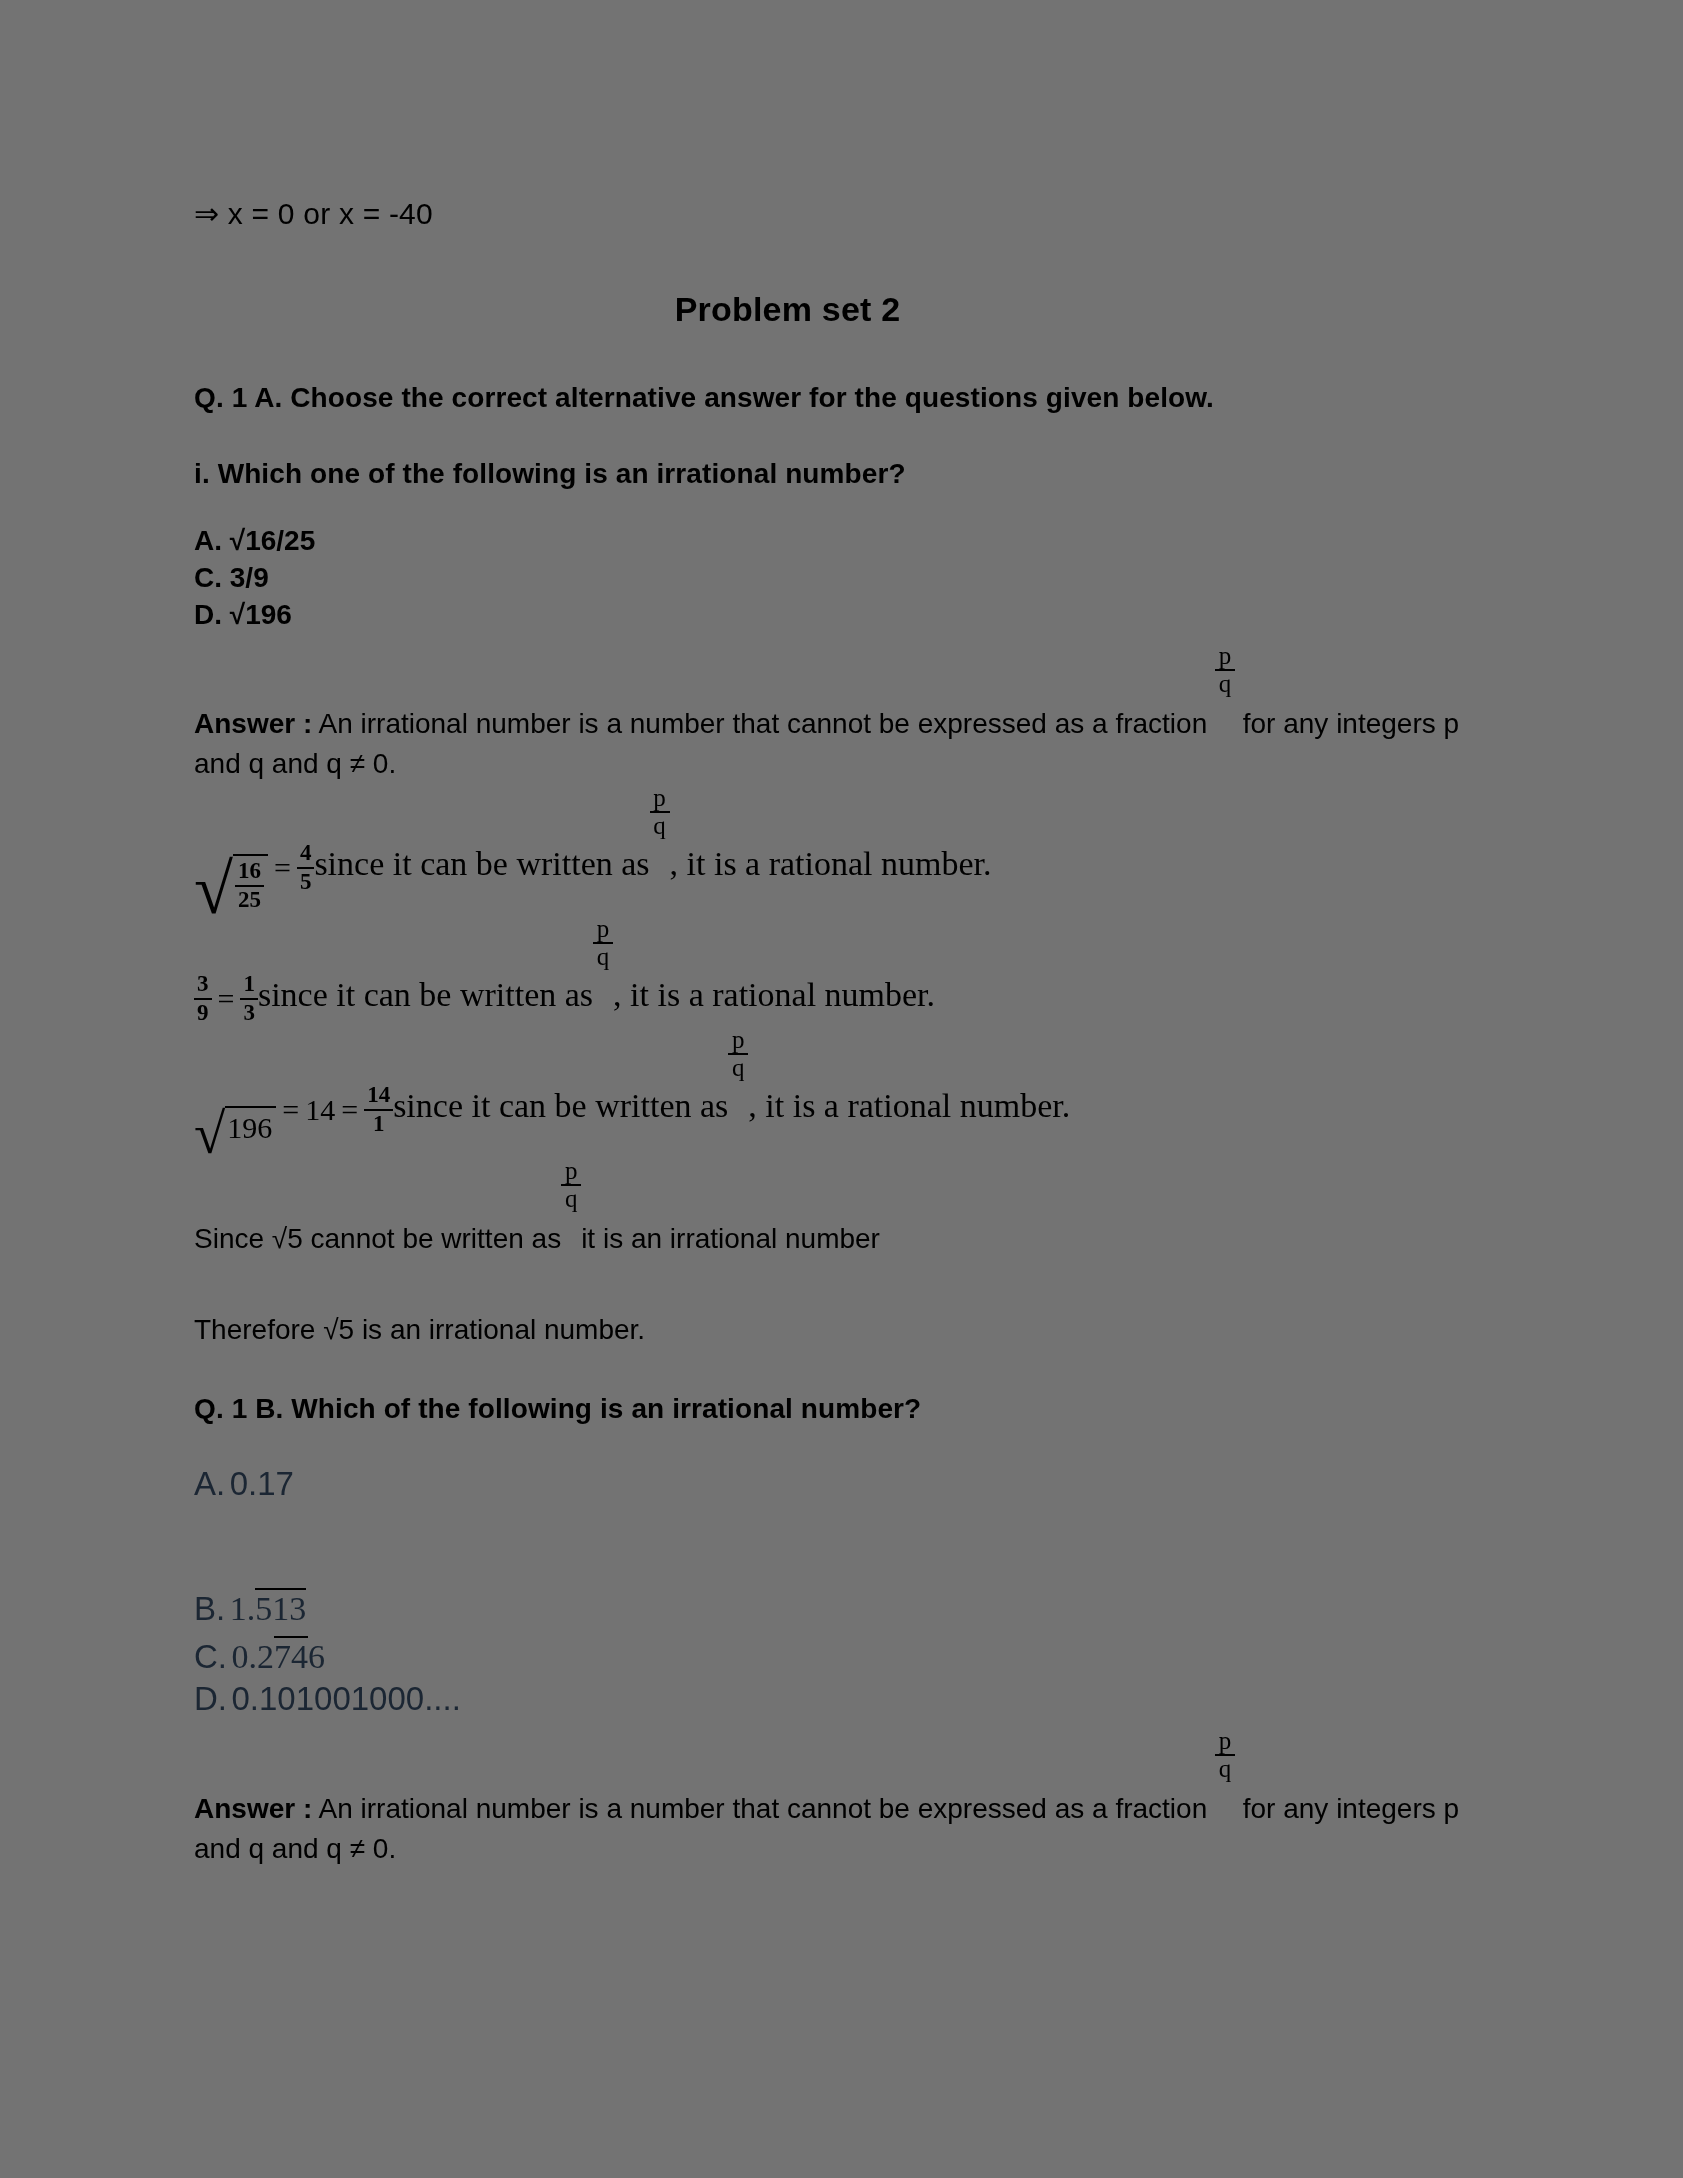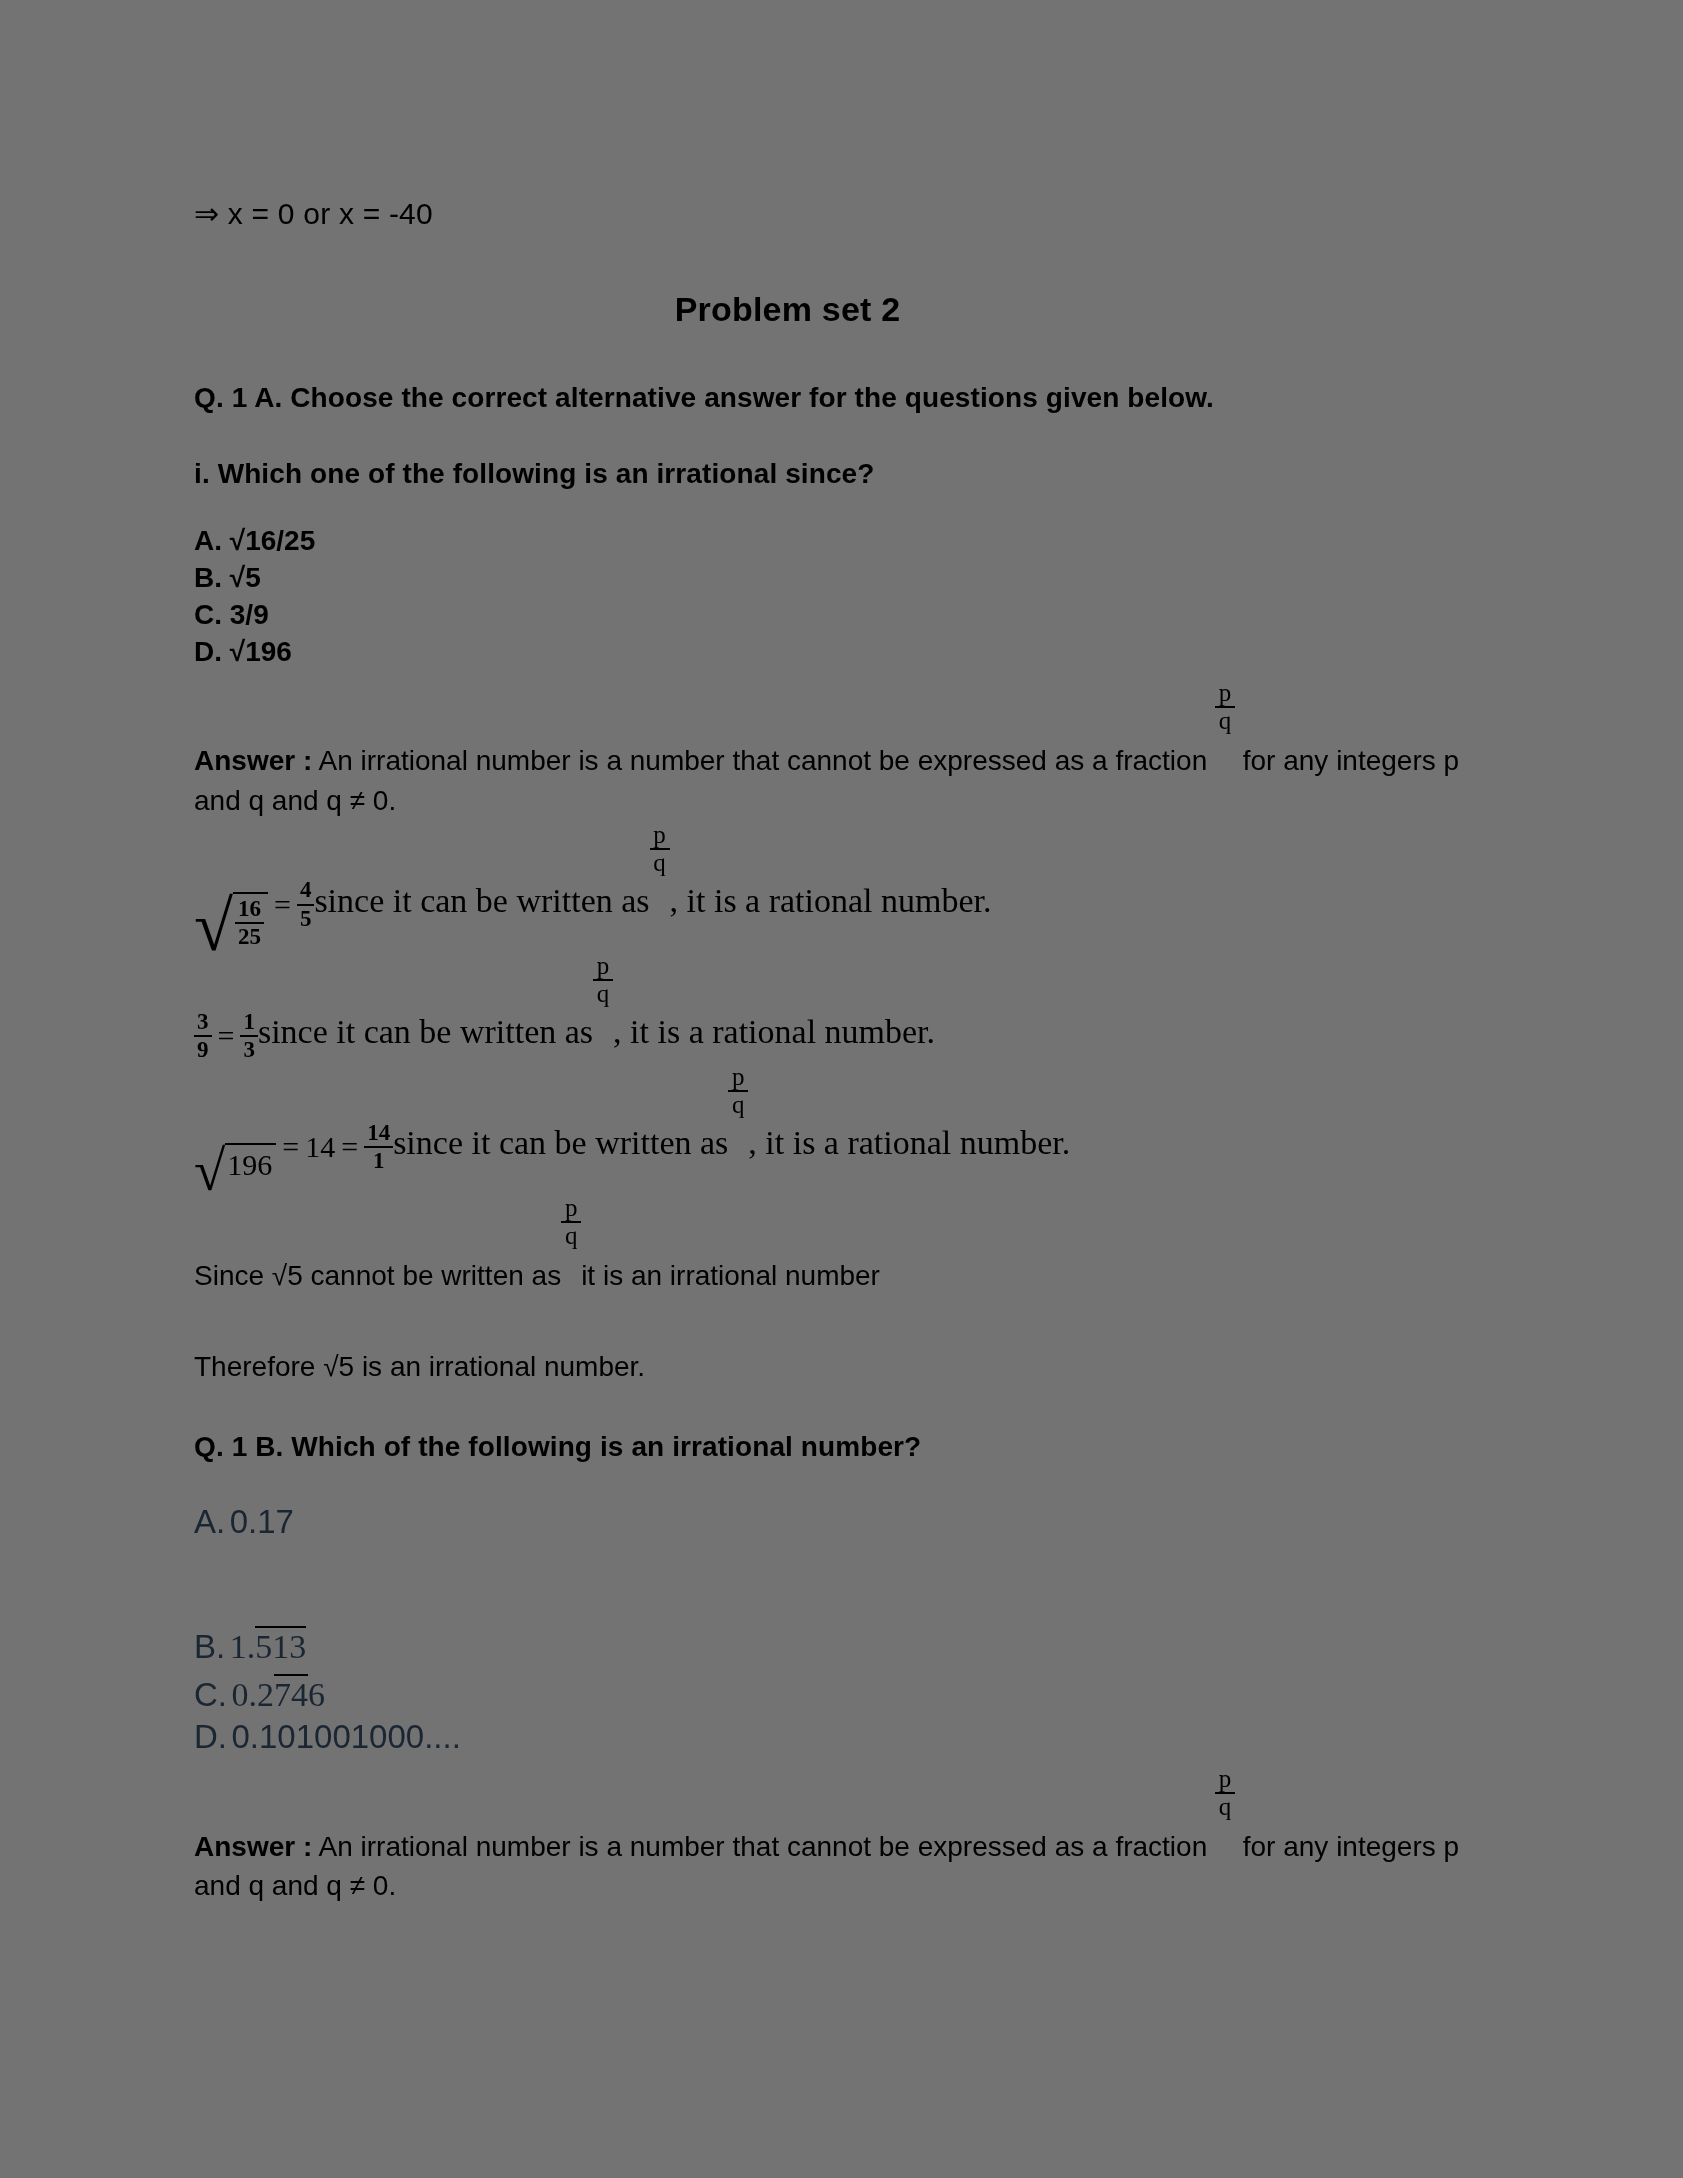--- a/index.html
+++ b/index.html
@@ -190,25 +190,24 @@
 </head>
 <body>
 
 <div class="page">
 
   <div class="line-eq">⇒ x = 0 or x = -40</div>
 
   <div class="doc-title">Problem set 2</div>
 
   <div class="q-head">Q. 1 A. Choose the correct alternative answer for the questions given below.</div>
-  <div class="q-sub">i. Which one of the following is an irrational since?</div>
+  <div class="q-sub">i. Which one of the following is an irrational number?</div>
 
   <div class="opt-list">
     <div>A. √16/25</div>
-    <div>B. √5</div>
     <div>C. 3/9</div>
     <div>D. √196</div>
   </div>
 
   <div class="para">
     <b>Answer :</b><span> An irrational number is a number that cannot be expressed as a fraction </span><span class="pq"><span class="num">p</span><span class="den">q</span></span><span> for any integers p and q and q ≠ 0.</span>
   </div>
 
   <div class="math-row">
     <span class="radical rad-tall"><span class="sign">√</span><span class="body"><span class="frac"><span class="num">16</span><span class="den">25</span></span></span></span><span class="eqsym">=</span><span class="frac"><span class="num">4</span><span class="den">5</span></span><span class="sans-rest">since it can be written as</span><span class="pq"><span class="num">p</span><span class="den">q</span></span><span class="sans-rest">, it is a rational number.</span>

